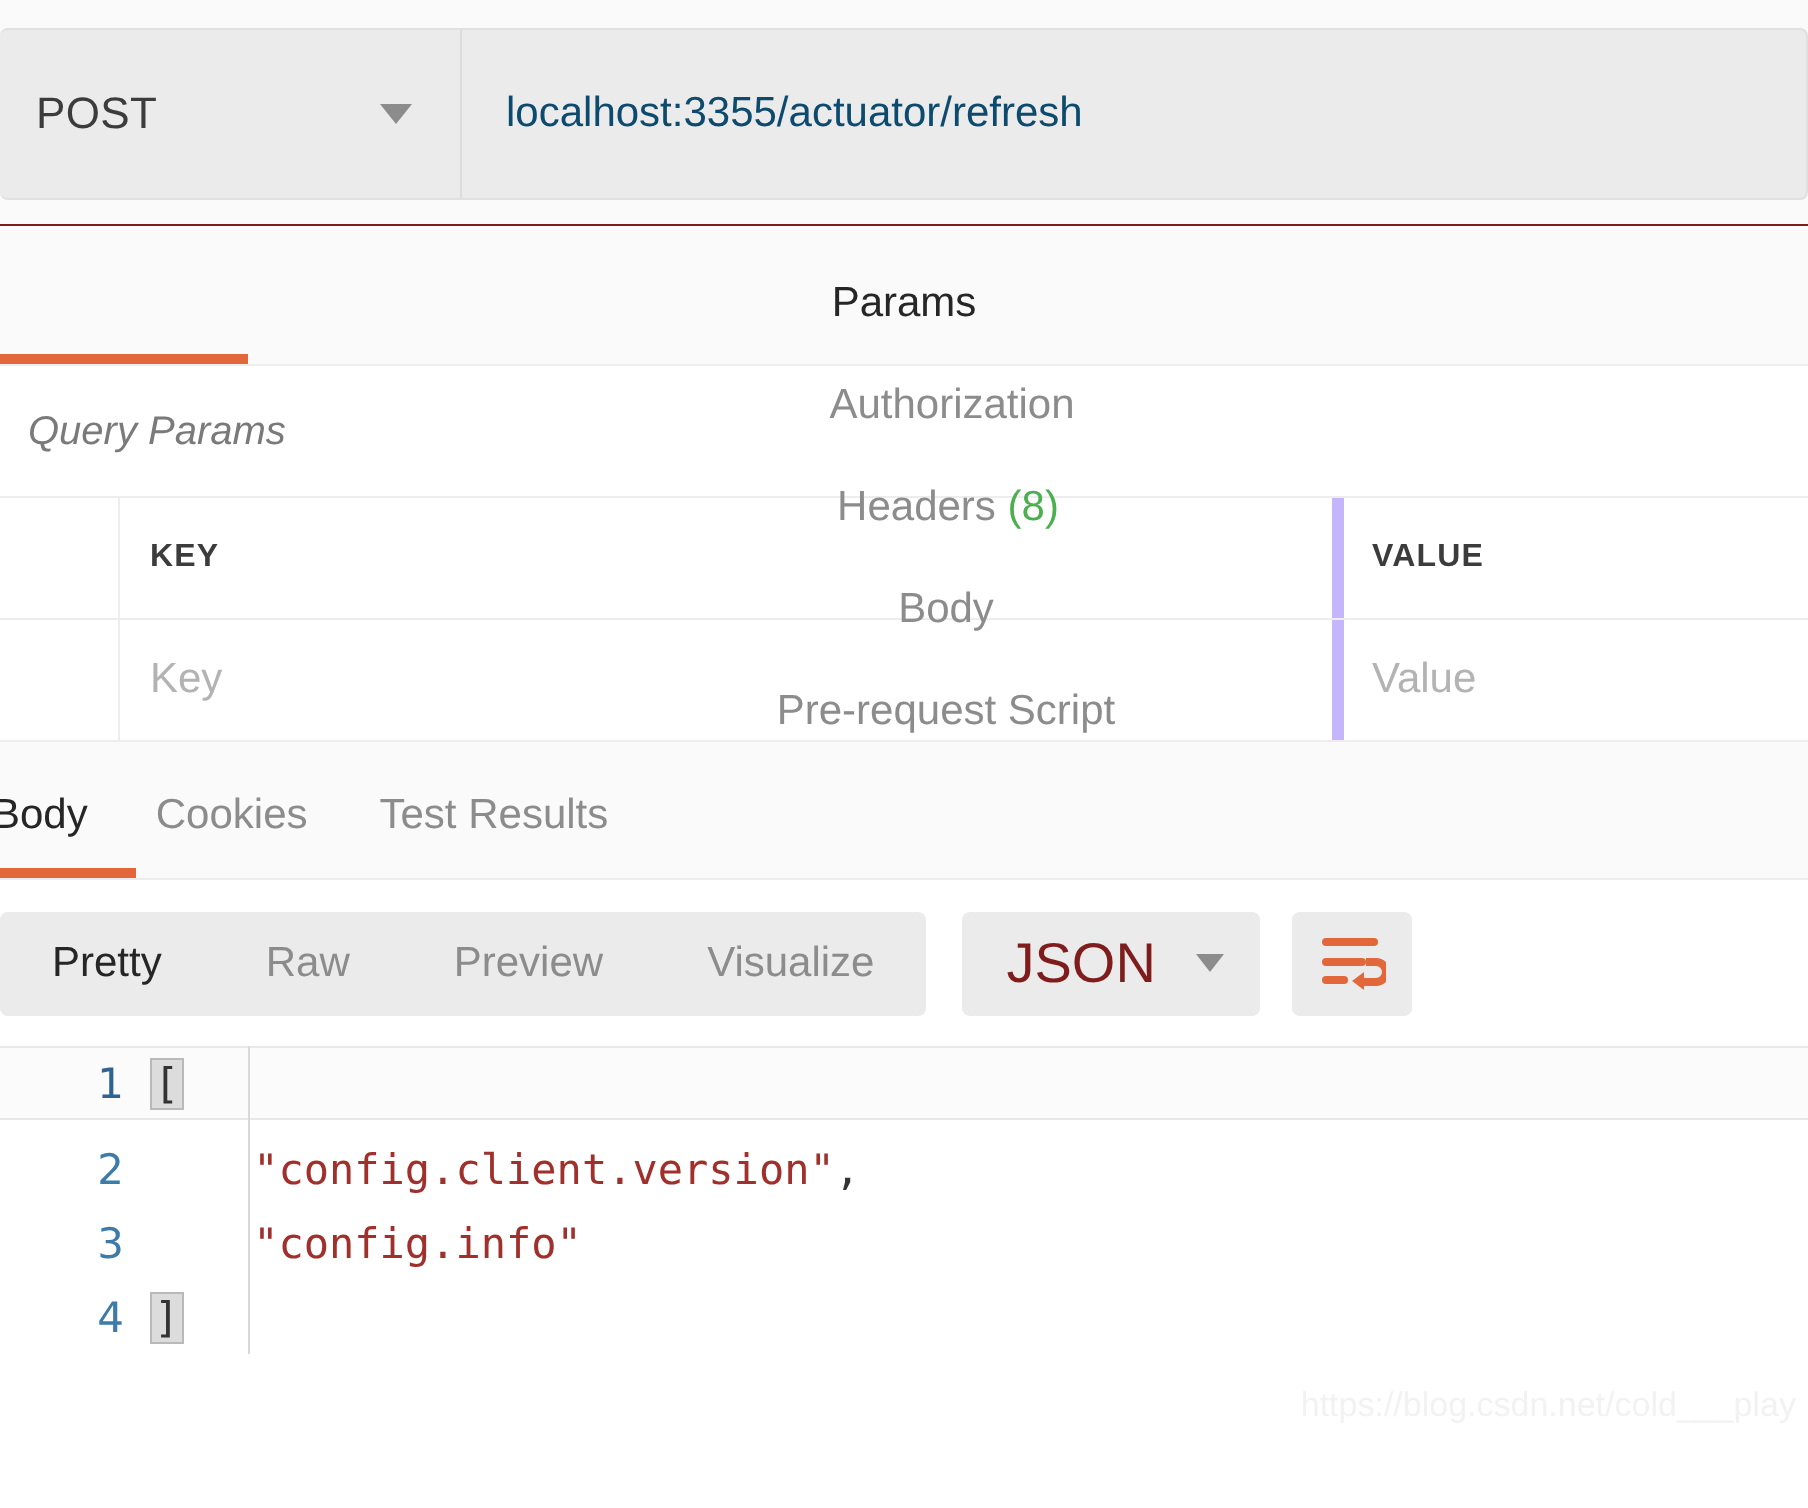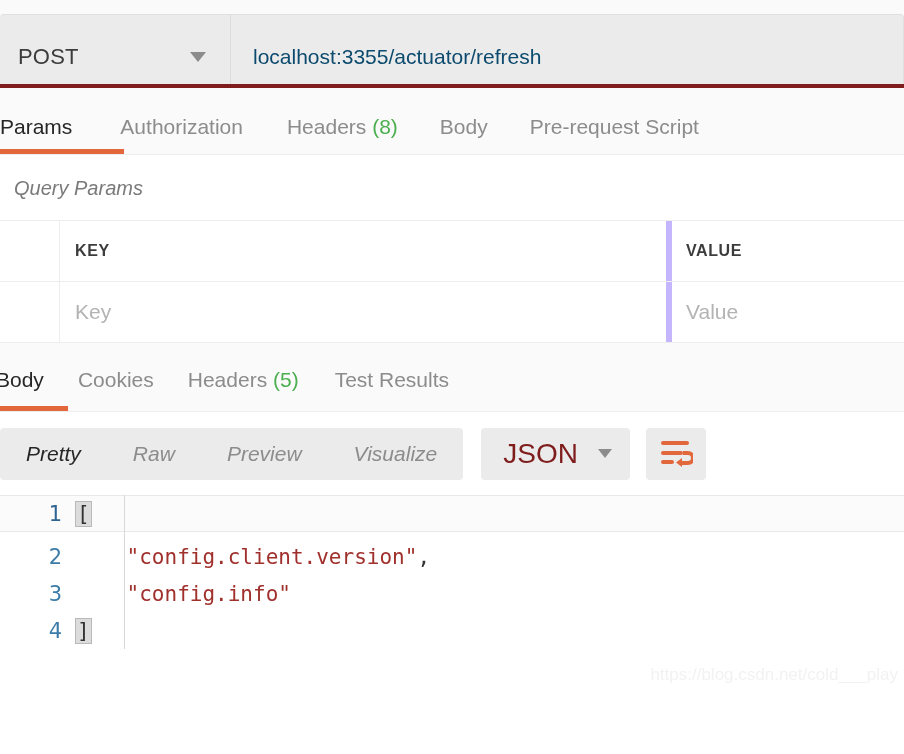--- a/index.html
+++ b/index.html
@@ -12,21 +12,21 @@
     overflow: hidden;
     background: #ffffff;
     font-family: "Liberation Sans", sans-serif;
     -webkit-font-smoothing: antialiased;
   }
 
   
   .url-bar-wrap {
     background: #fafafa;
     padding: 14px 0 8px 0;
-    height: 84px;
+    height: 112px;
     box-sizing: border-box;
   }
   .url-bar {
     display: flex;
     height: 86px;
     background: #ebebeb;
     border: 1px solid #e0e0e0;
     border-left: none;
     border-radius: 4px;
     box-sizing: border-box;
@@ -64,25 +64,26 @@
     color: #0c4a6e;
     cursor: text;
     overflow: hidden;
     white-space: nowrap;
   }
 
   
   .req-tabs {
     height: 70px;
     background: #fafafa;
-    border-top: 4px solid #7f1d1d;
-    display: flex;
-    align-items: flex-start;
+    border-top: 1px solid #7f1d1d;
+    display: flex;
+    align-items: center;
     position: relative;
     box-sizing: border-box;
+    flex-direction: column;
   }
   .tab {
     font-size: 21px;
     color: #8c8c8c;
     padding: 27px 0 0 0;
     margin: 0;
     cursor: pointer;
     white-space: nowrap;
     position: relative;
     height: 70px;
@@ -177,21 +178,20 @@
     align-items: center;
     box-sizing: border-box;
   }
   .seg-group {
     background: #ebebeb;
     border-radius: 4px;
     height: 52px;
     display: flex;
     align-items: center;
     margin-left: 0;
-    font-style: italic;
   }
   .seg {
     font-size: 21px;
     color: #8c8c8c;
     padding: 0 26px;
     cursor: pointer;
     white-space: nowrap;
   }
   .seg.active { color: #262626; }
   .fmt-group {
@@ -342,24 +342,20 @@
   </div>
 </div>
 
 <div class="resp-tabs">
   <div class="tab active" style="margin-left:-4px;">
     <span>Body</span>
   </div>
   <div class="tab" style="margin-left:34px;">
     <span>Cookies</span>
   </div>
-  <div class="tab" style="margin-left:34px;">
-    <span>Headers</span>
-    <span class="count">(5)</span>
-  </div>
   <div class="tab" style="margin-left:36px;">
     <span>Test Results</span>
   </div>
   <div class="tab-underline" style="width:68px;"></div>
 </div>
 
 <div class="view-bar">
   <div class="seg-group">
     <span class="seg active">Pretty</span>
     <span class="seg">Raw</span>

